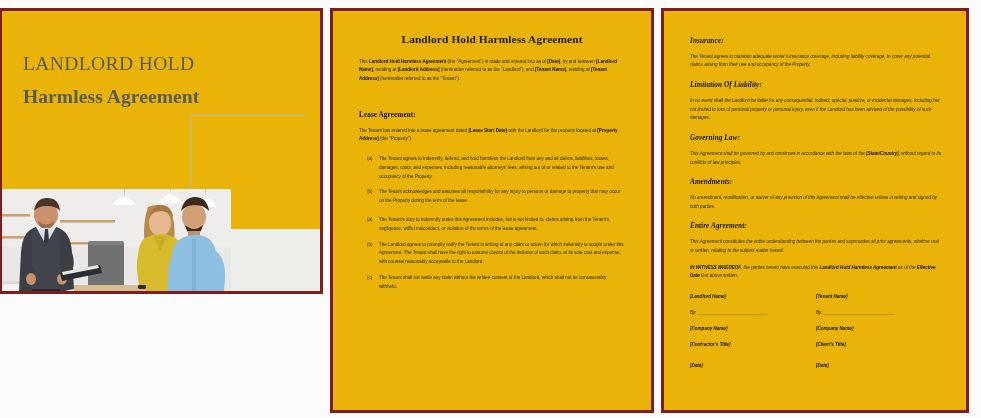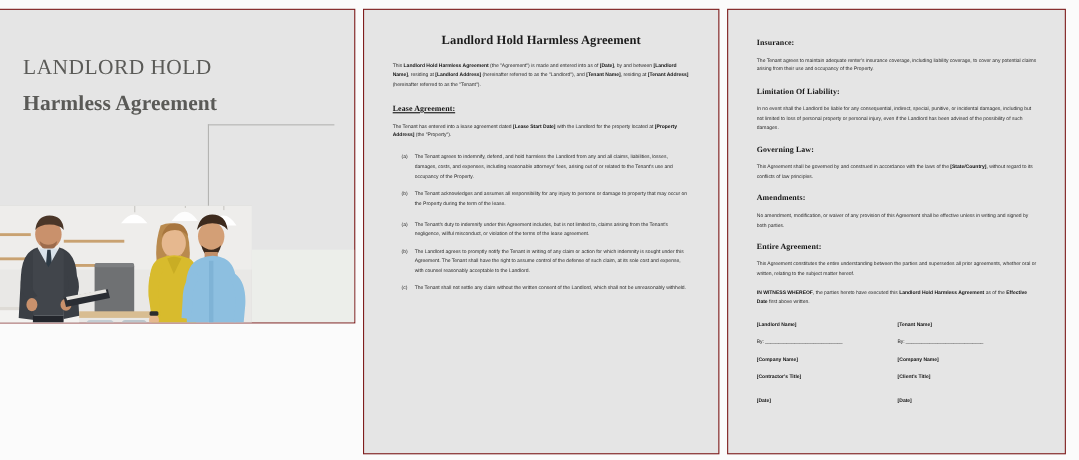--- a/index.html
+++ b/index.html
@@ -5,54 +5,54 @@
   html,body{margin:0;padding:0;}
   body{
     width:981px;height:418px;
     background:#ffffff;
     font-family:"Liberation Sans", sans-serif;
     overflow:hidden;
   }
   .canvas{position:relative;width:981px;height:418px;background:#fbfbfb;}
 
   
-  .page{position:absolute;background:#e5e5e5;border:1px solid #7f1d1d;overflow:hidden;box-sizing:border-box;}
+  .page{position:absolute;background:#eab308;border:3px solid #7f1d1d;overflow:hidden;box-sizing:border-box;}
   #page1{left:-1px;top:8px;width:324px;height:286px;}
   #page2{left:330px;top:8px;width:324px;height:405px;}
   #page3{left:661px;top:8px;width:308px;height:405px;}
 
   
   .cover-title{position:absolute;left:21px;top:42px;width:250px;color:#5a5a57;
     font-family:"Liberation Serif", serif;line-height:1.08;}
   .cover-title .l1{display:block;font-size:19.5px;font-weight:400;letter-spacing:.4px;}
   .cover-title .l2{display:block;font-size:19.5px;font-weight:700;letter-spacing:.1px;margin-top:12px;}
 
   .frame-line{position:absolute;left:189px;top:104px;width:115px;height:275px;
     border-top:1px solid #b4b4b2;border-left:1px solid #b4b4b2;box-sizing:border-box;}
 
   .beige-block{position:absolute;left:0;top:218px;width:323px;height:195px;background:#eceeea;}
 
   .cover-photo{position:absolute;left:0;top:178px;width:229px;height:152px;overflow:hidden;background:#dcdcd8;}
   .cover-photo svg{display:block;width:229px;height:152px;}
 
   
   .doc{position:absolute;left:0;top:0;right:0;bottom:0;padding:22px 26px 0 26px;box-sizing:border-box;}
-  #page3 .doc{padding:26px 24px 0 26px;}
+  #page3 .doc{padding:26px 24px 0 26px;font-style:italic;}
 
   .doc-title{
     text-align:center;font-family:"Liberation Serif", serif;font-weight:700;
     font-size:11.4px;color:#1c1c1c;letter-spacing:.1px;margin:0 0 11px 0;line-height:1.2;
   }
   .p{font-size:4.55px;line-height:1.93;color:#2a2a2a;margin:0 0 8px 0;text-align:left;}
   .p b{font-weight:700;color:#111;}
   .h2{
     font-family:"Liberation Serif", serif;font-weight:700;font-size:7.2px;color:#141414;
     margin:0 0 7px 0;line-height:1.2;letter-spacing:.1px;
   }
-  #page2 .h2{margin-top:2px;text-decoration:underline;}
+  #page2 .h2{margin-top:16px;}
   .spacer-sm{height:3px;}
 
   ol.lettered{list-style:none;margin:0 0 7px 0;padding:0;}
   ol.lettered li{
     position:relative;padding-left:20px;margin-bottom:7px;
     font-size:4.55px;line-height:1.93;color:#2a2a2a;
   }
   ol.lettered li .mk{position:absolute;left:8px;top:0;width:12px;color:#2a2a2a;}
 
   

